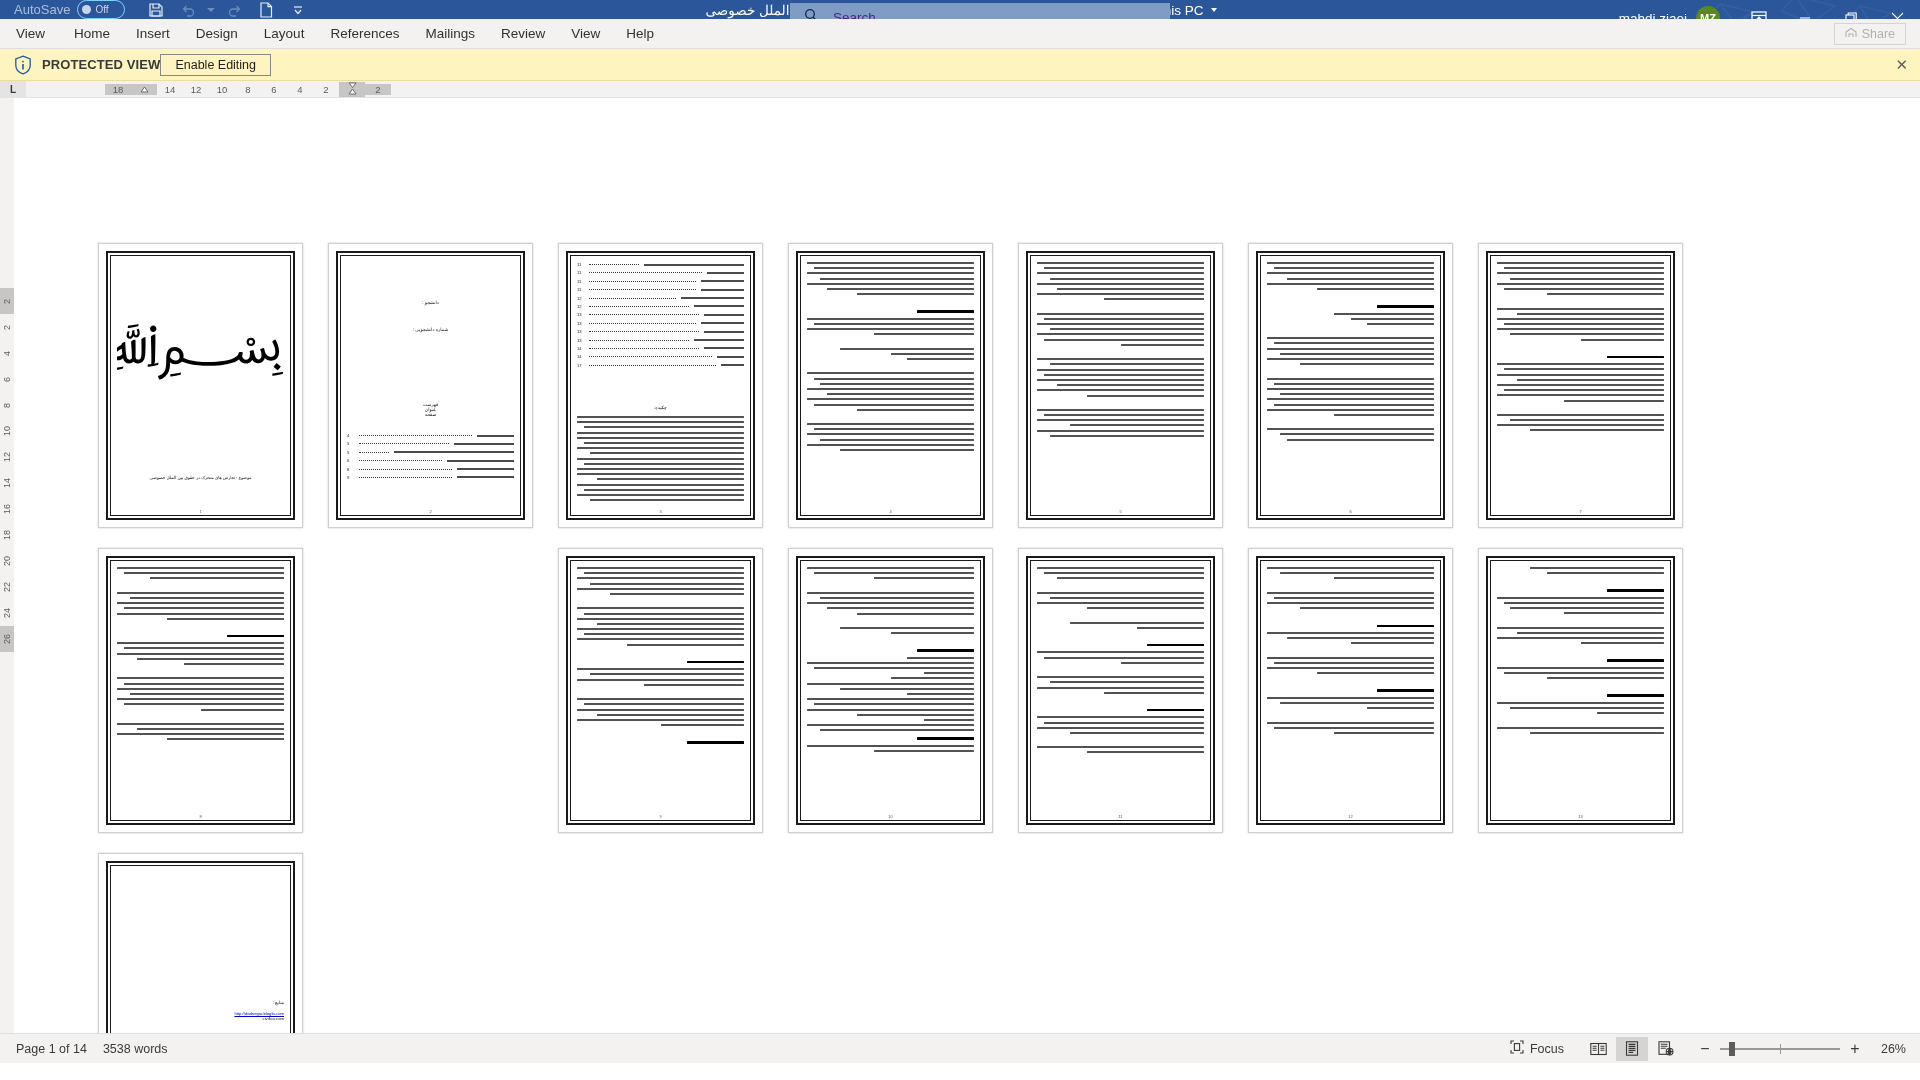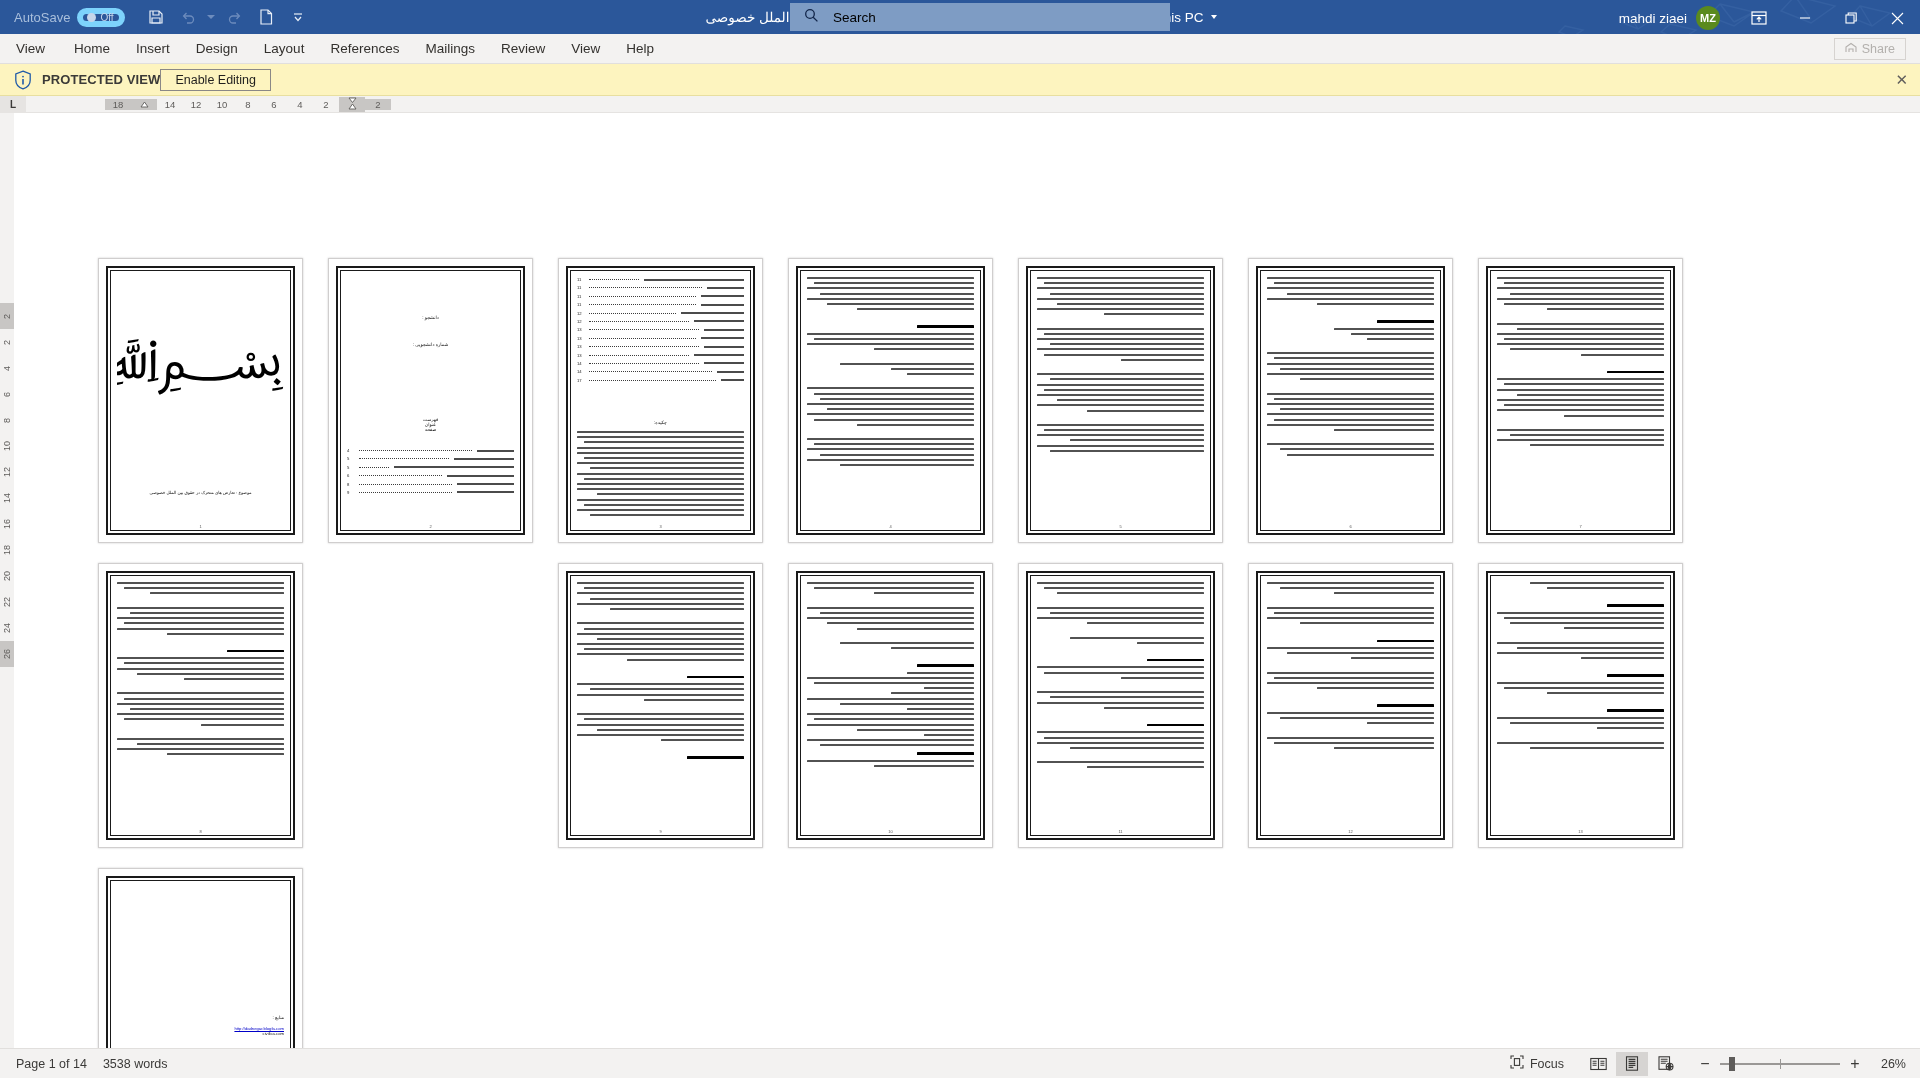--- a/index.html
+++ b/index.html
@@ -5,41 +5,41 @@
   * { box-sizing: border-box; margin: 0; padding: 0; }
   html, body {
     width: 1920px; height: 1080px;
     overflow: hidden;
     font-family: "Liberation Sans", sans-serif;
     background: #ffffff;
   }
 
   
   .titlebar {
-    height: 34px;
+    height: 19px;
     background: #2b579a;
     display: flex;
     align-items: center;
     position: relative;
     overflow: hidden;
   }
   .tb-pattern {
     position: absolute;
     right: 0; top: 0; width: 620px; height: 36px;
     opacity: 0.55;
     pointer-events: none;
   }
   .autosave {
     display: flex; align-items: center; gap: 7px;
     margin-left: 14px;
     color: #a9bfdc; font-size: 13px;
   }
   .toggle-pill {
     width: 48px; height: 19px; border-radius: 10px;
-    border: 6px solid #7dd3fc;
+    border: 1px solid #7dd3fc;
     display: flex; align-items: center; gap: 4px;
     padding-left: 4px;
     font-size: 10px; color: #c6d5e9;
   }
   .toggle-knob { width: 9px; height: 9px; border-radius: 50%; background: #c6d5e9; flex: none; }
   .qat { display: flex; align-items: center; gap: 2px; margin-left: 16px; }
   .qat-btn {
     width: 30px; height: 28px;
     display: flex; align-items: center; justify-content: center;
     color: #e8eef7;
@@ -64,21 +64,21 @@
     border-top: 4px solid #ffffff;
     margin-left: 5px; vertical-align: 3px;
   }
   .searchbox {
     position: absolute;
     left: 790px; top: 3px;
     width: 380px; height: 28px;
     background: #7e9cc4;
     display: flex; align-items: center;
     padding-left: 14px; gap: 14px;
-    color: #000000; font-size: 13.5px;
+    color: #4c1d95; font-size: 13.5px;
   }
   .tb-right {
     position: absolute; right: 0; top: 0;
     height: 36px; display: flex; align-items: center;
     z-index: 3;
   }
   .user-name { color: #ffffff; font-size: 13.5px; margin-right: 9px; }
   .avatar {
     width: 24px; height: 24px; border-radius: 50%;
     background: #5a8a1e; color: #ffffff;

